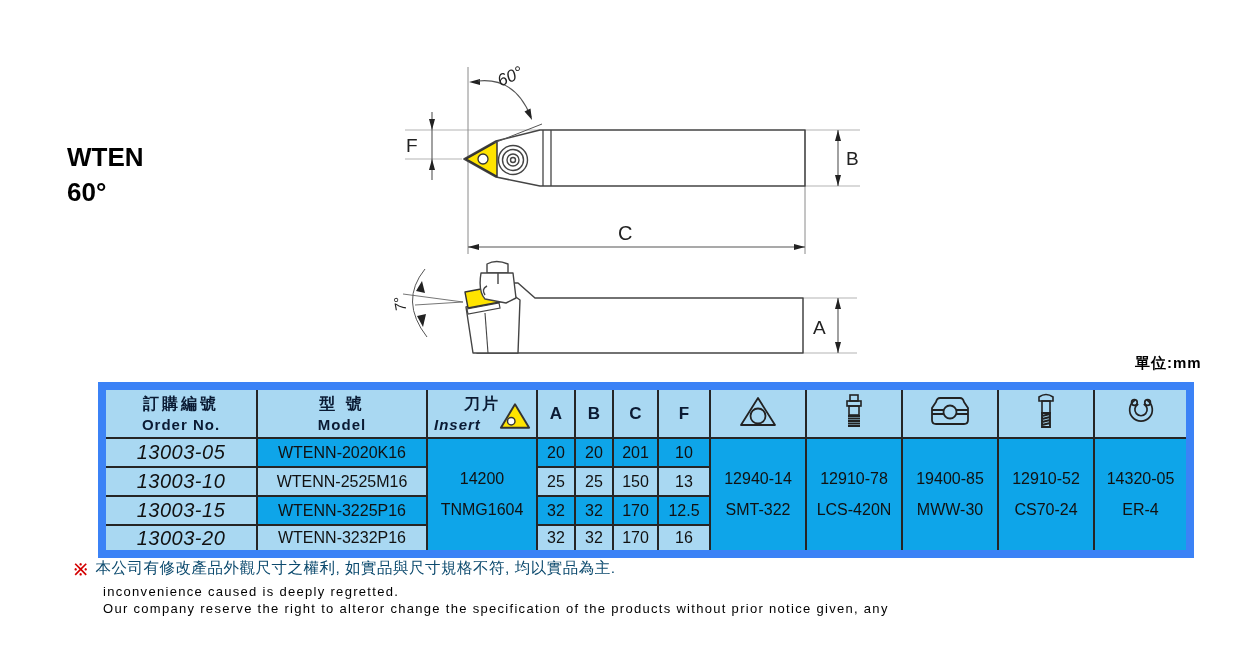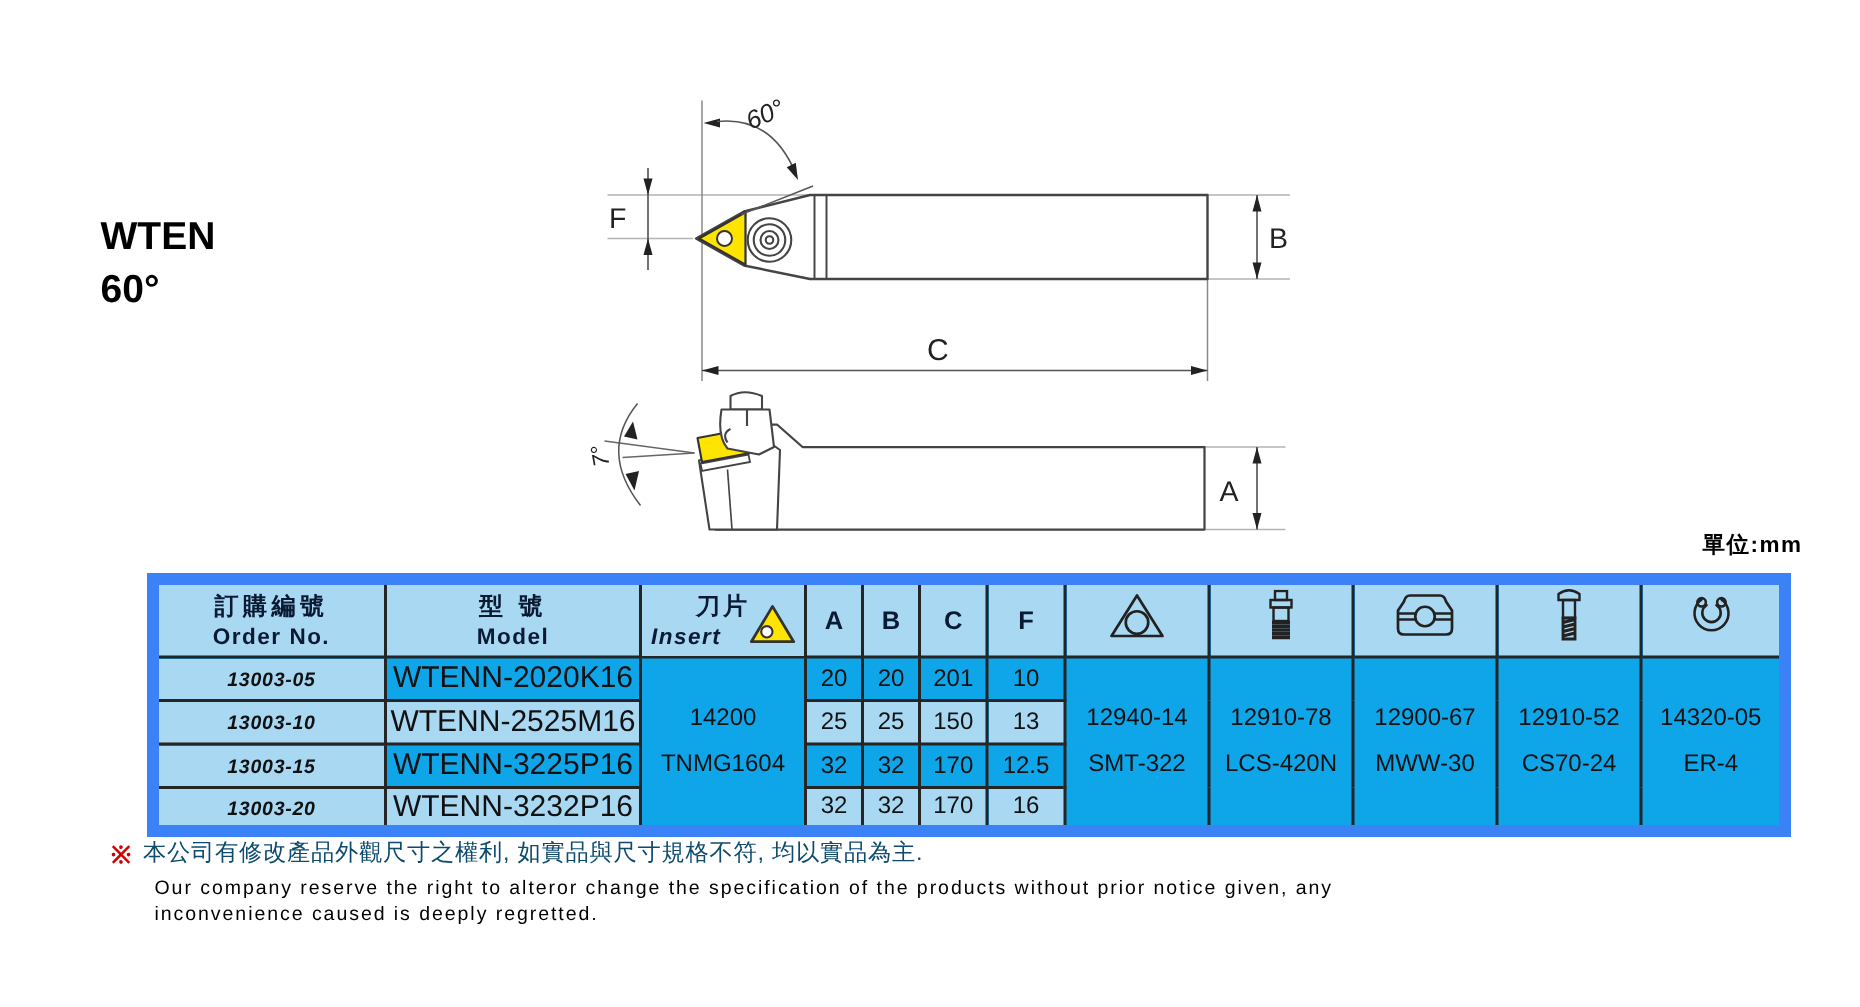--- a/index.html
+++ b/index.html
@@ -21,22 +21,22 @@
   
   #spec-table { position:absolute; left:70px; top:382px; border-collapse:collapse; table-layout:fixed;
                 border:8px solid #3b82f6; font-size:16px; text-align:center; background:#0ea5e9;margin-left:28px; }
   #spec-table td, #spec-table th { border:2px solid #252525; padding:0; vertical-align:middle; overflow:hidden; white-space:nowrap; }
   #spec-table .b { background:#a9d8f2; }
   #spec-table thead th { background:#a9d8f2; height:52px; font-weight:bold; color:#0a1a33; }
   #spec-table tbody td { height:29px; }
   .hzh { font-size:16px; letter-spacing:3px; display:block; }
   .hen { font-size:15px; letter-spacing:1px; display:block; margin-top:1px; }
   .dimhead { font-size:17px; letter-spacing:0; }
-  .ordercell { font-weight:bold; font-style:italic; font-size:13px; letter-spacing:0.5px; }
-  .modelcell { font-size:20px; }
+  .ordercell { font-weight:normal; font-style:italic; font-size:20px; letter-spacing:0.5px; }
+  .modelcell { font-size:16px; }
   .twoline { line-height:1.9; font-size:16px;border-radius:28px; }
   .inserthead { position:relative; }
   .insert-tri { position:absolute; right:5px; top:11px; }
 
   
   #footnote { position:absolute; left:74px; top:558px; }
   #footnote .row1 { display:flex; align-items:flex-start; }
   #footnote .mark { color:#d40000; font-size:16px; font-weight:bold; margin-right:8px; }
   #footnote .zh { font-size:15.5px; color:#0c4a6e; letter-spacing:0.5px; }
   #footnote .en { margin-left:29px; font-size:13px; color:#000; letter-spacing:1.3px; line-height:17px; margin-top:3px; }
@@ -237,21 +237,21 @@
         <td>10</td>
         <td rowspan="4" class="twoline">
           <div>12940-14</div>
           <div>SMT-322</div>
         </td>
         <td rowspan="4" class="twoline">
           <div>12910-78</div>
           <div>LCS-420N</div>
         </td>
         <td rowspan="4" class="twoline">
-          <div>12900-67</div>
+          <div>19400-85</div>
           <div>MWW-30</div>
         </td>
         <td rowspan="4" class="twoline">
           <div>12910-52</div>
           <div>CS70-24</div>
         </td>
         <td rowspan="4" class="twoline">
           <div>14320-05</div>
           <div>ER-4</div>
         </td>
@@ -282,18 +282,18 @@
       </tr>
     </tbody>
   </table>
 
   <div id="footnote">
     <div class="row1">
       <span class="mark">※</span>
       <span class="zh">本公司有修改產品外觀尺寸之權利, 如實品與尺寸規格不符, 均以實品為主.</span>
     </div>
     <div class="en">
+      <div>inconvenience caused is deeply regretted.</div>
       <div>Our company reserve the right to alteror change the specification of the products without prior notice given, any</div>
-      <div>inconvenience caused is deeply regretted.</div>
     </div>
   </div>
 
 </div>
 
 </body></html>

